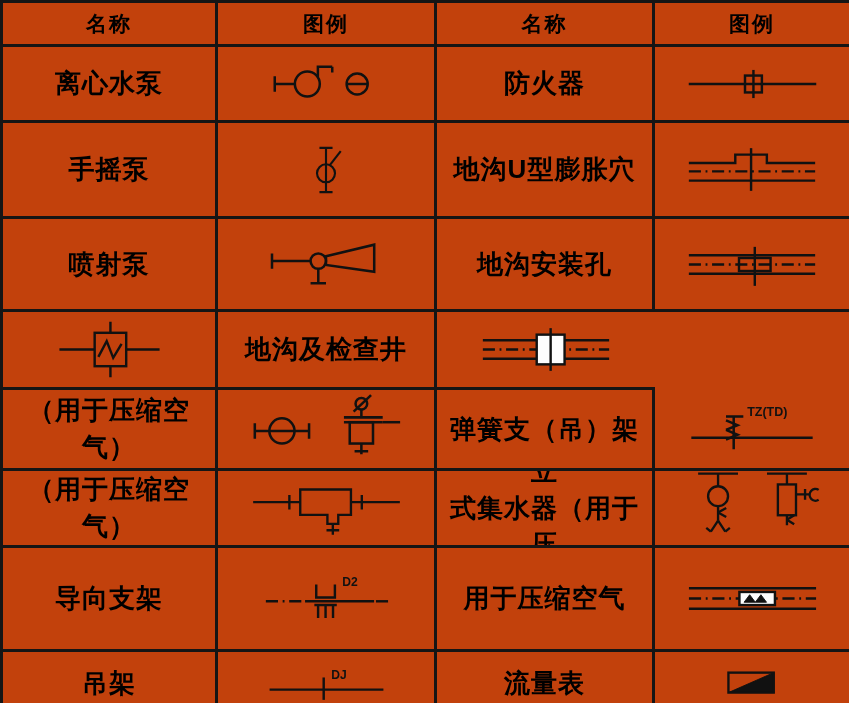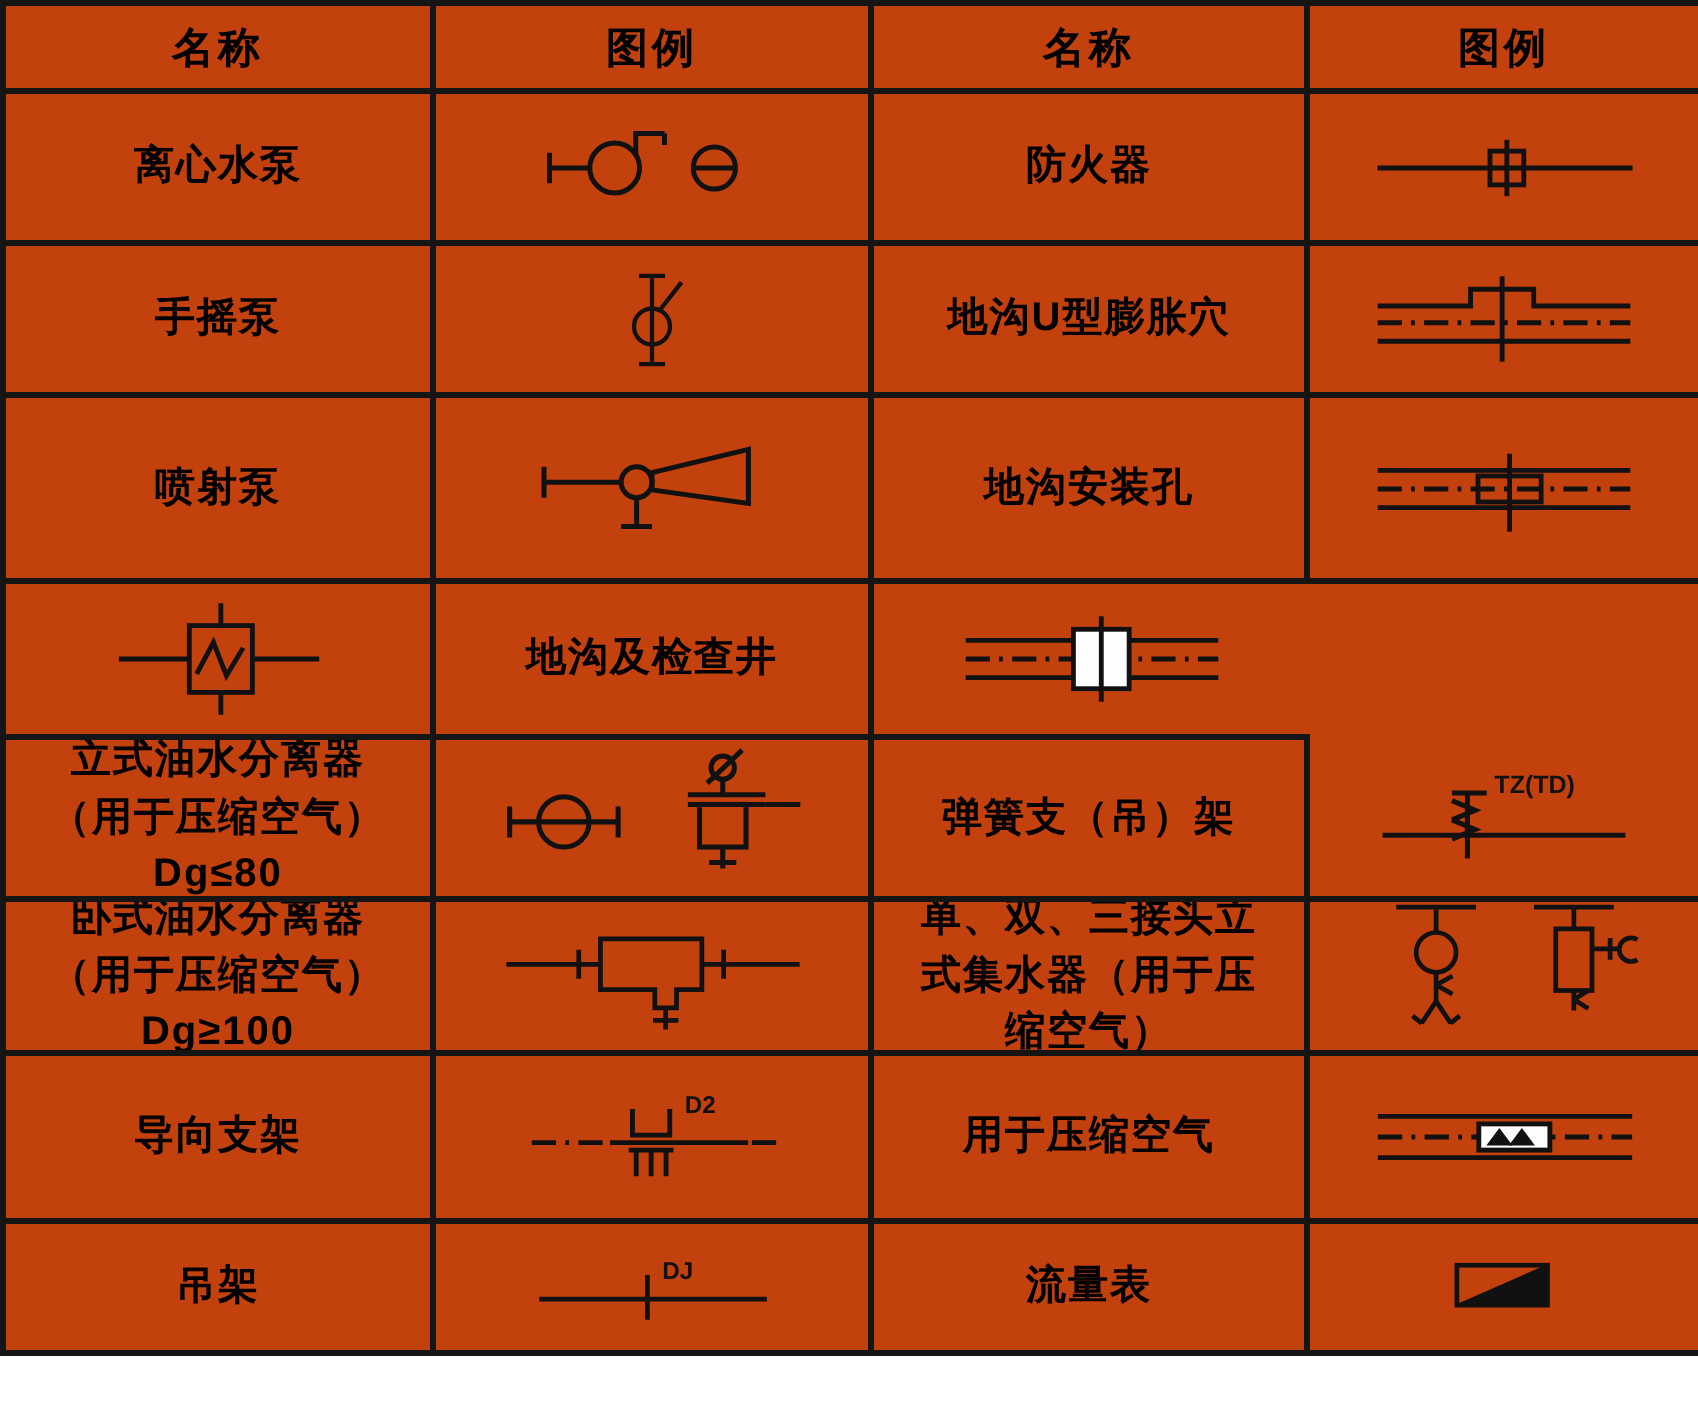--- a/index.html
+++ b/index.html
@@ -3,23 +3,23 @@
 <meta charset="utf-8">
 <style>
   html,body{margin:0;padding:0;background:#fff;}
   body{width:849px;height:703px;font-family:"Liberation Sans",sans-serif;}
   .tbl{width:849px;box-sizing:border-box;border-top:3px solid #151515;border-left:3px solid #151515;background:#c2410c;}
   .row{display:grid;grid-template-columns:215px 219px 218px 194px;}
   .c{box-sizing:border-box;border-right:3px solid #151515;border-bottom:3px solid #151515;
      display:flex;align-items:center;justify-content:center;overflow:hidden;position:relative;}
   .c.last{border-right:none;}
   .hd{font-size:21px;font-weight:bold;color:#000;letter-spacing:2px;}
-  .nm{font-size:20px;font-weight:bold;color:#000;text-align:center;white-space:pre-line;line-height:1.42;letter-spacing:1px;padding:2px 4px;}
-  .h0{height:44px}.h1{height:76px}.h2{height:76px}.h3{height:93px}.h4{height:78px}
-  .h5{height:81px}.h6{height:77px}.h7{height:84px}.h8{height:66px}
+  .nm{font-size:26px;font-weight:bold;color:#000;text-align:center;white-space:pre-line;line-height:1.42;letter-spacing:1px;padding:2px 4px;}
+  .h0{height:44px}.h1{height:76px}.h2{height:96px}.h3{height:93px}.h4{height:78px}
+  .h5{height:81px}.h6{height:77px}.h7{height:104px}.h8{height:66px}
   svg.sym *{stroke:#111;stroke-width:2.6;fill:none;stroke-linecap:butt;}
   svg.sym .dd{stroke-dasharray:13 5 2 5;}
   svg.sym .fl{fill:#111;stroke:#111;stroke-width:1;}
   svg.sym .wh{fill:#fdfdfd;}
   svg.sym text{fill:#111;stroke:none;font-family:"Liberation Sans",sans-serif;font-weight:bold;font-size:13px;}
 </style>
 </head>
 <body>
 
 <div class="tbl">

